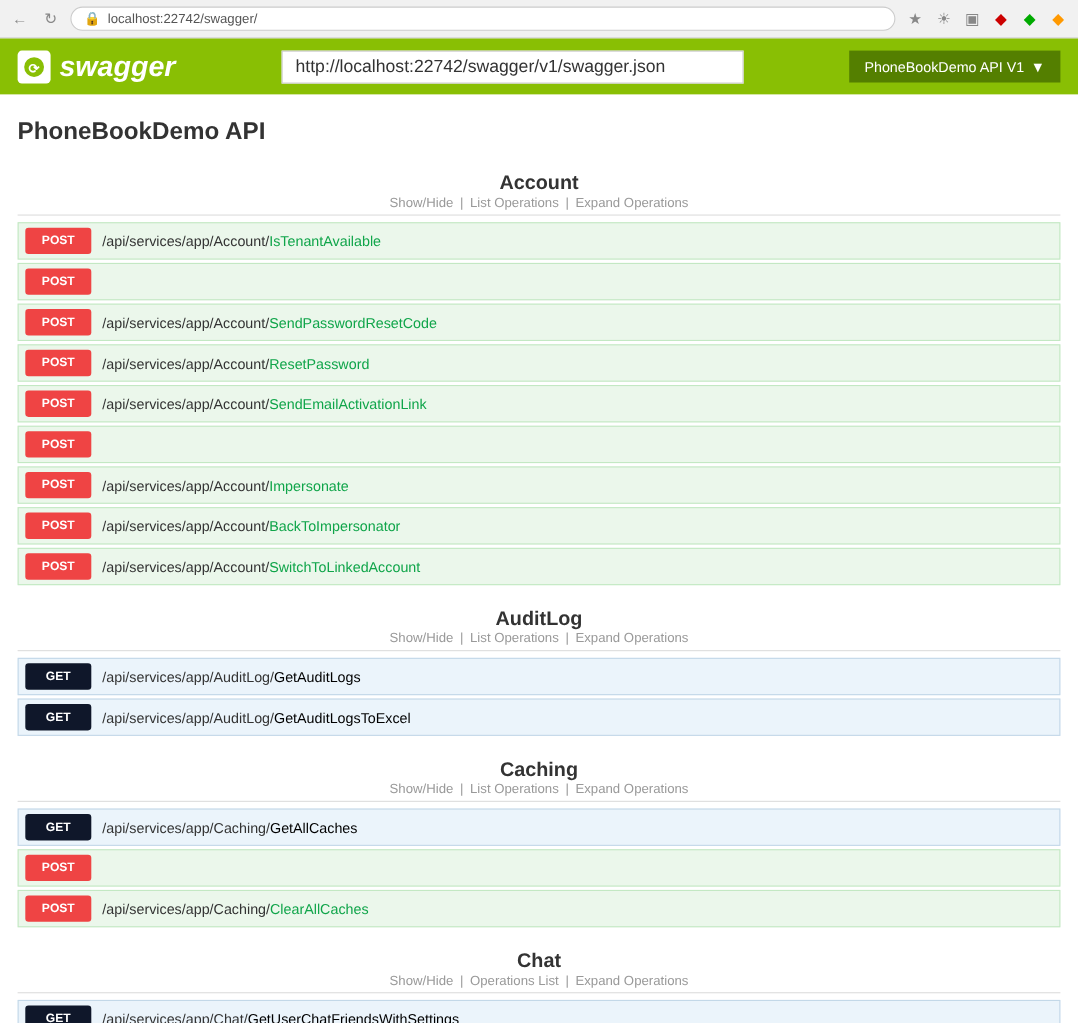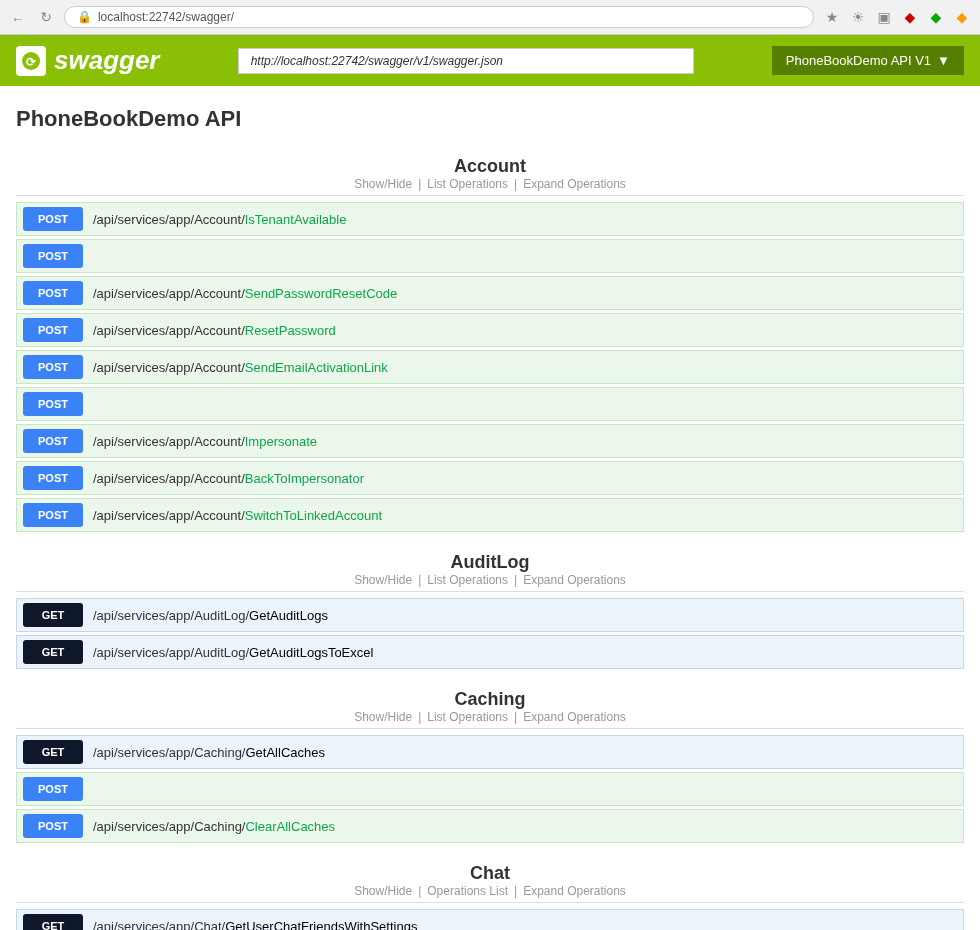--- a/index.html
+++ b/index.html
@@ -134,21 +134,21 @@
     .method-badge {
       min-width: 60px;
       padding: 6px 10px;
       color: white;
       font-weight: bold;
       font-size: 11px;
       text-align: center;
       margin: 4px 6px;
       border-radius: 3px;
     }
-    .method-badge.post { background: #3b82f6; }
+    .method-badge.post { background: #ef4444; }
     .method-badge.get { background: #0f172a; }
     .endpoint-path {
       color: #333;
       font-size: 13px;
       padding: 6px 4px;
     }
     .endpoint-path .highlight { color: #10a54a; }
     .endpoint-path.get-path .highlight { color: #000000; }
   </style>
 </head>
@@ -175,21 +175,21 @@
   <div class="swagger-logo">
     <div class="swagger-logo-icon">
       <svg width="20" height="20" viewBox="0 0 20 20">
         <circle cx="10" cy="10" r="9" fill="#89bf04"></circle>
         <text x="10" y="15" text-anchor="middle" fill="white" font-size="12" font-weight="bold">⟳</text>
       </svg>
     </div>
     <span class="swagger-logo-text">swagger</span>
   </div>
   <div style="display:flex; align-items:center; gap:12px;">
-    <input class="swagger-url-bar" type="text" style="width: 456px; border: 1px solid rgb(204, 204, 204); padding: 5px 12px; font-size: 12px; font-style: italic;" value="http://localhost:22742/swagger/v1/swagger.json">
+    <input class="swagger-url-bar" type="text" style="width: 420px; border: 1px solid rgb(204, 204, 204); padding: 5px 12px; font-size: 16px;" value="http://localhost:22742/swagger/v1/swagger.json">
   </div>
   <button class="swagger-api-btn">
     <span>PhoneBookDemo API V1</span>
     <span>▼</span>
   </button>
 </div>
 
 <div class="main-content">
   <div class="page-title">PhoneBookDemo API</div>
 

